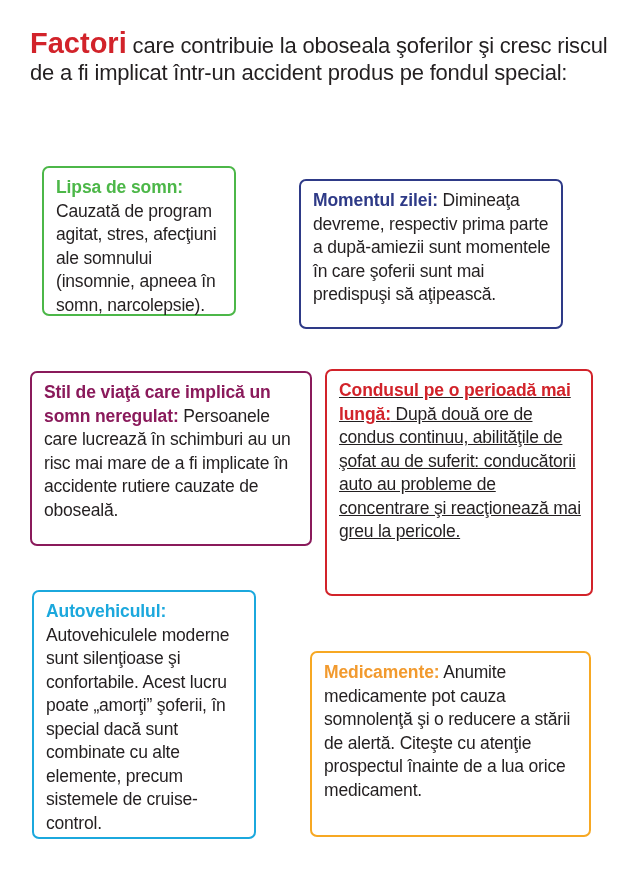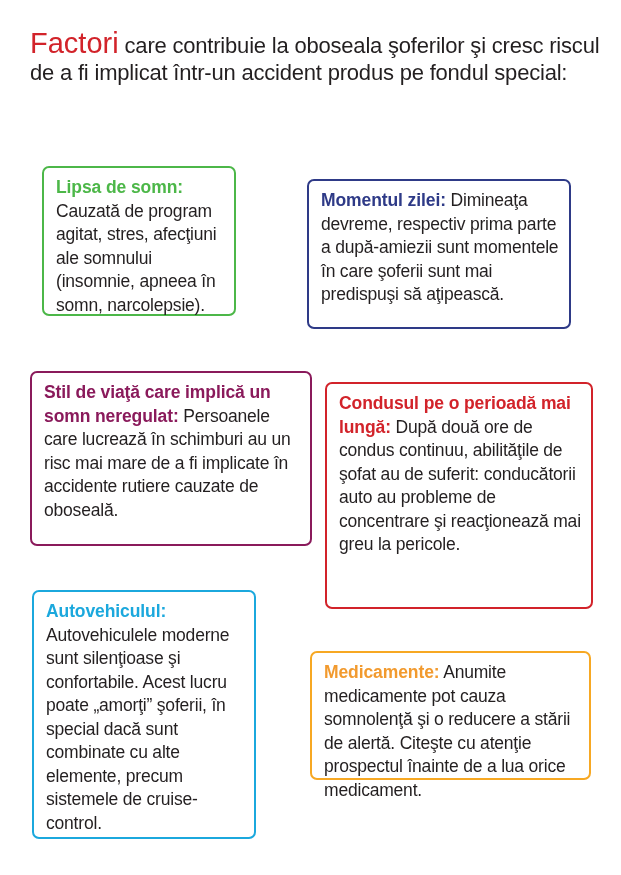--- a/index.html
+++ b/index.html
@@ -1,35 +1,35 @@
 <!DOCTYPE html>
 <html><head>
 <meta charset="utf-8">
 <style>
   html, body { margin:0; padding:0; background:#ffffff; }
   body { width:621px; height:875px; position:relative; overflow:hidden;
          font-family:"Liberation Sans", "DejaVu Sans", sans-serif; color:#231f20; }
   .intro { position:absolute; left:30px; top:30px; width:580px;
            font-size:22px; line-height:27px; color:#231f20; letter-spacing:-0.2px; }
-  .intro .kw { font-weight:normal; font-size:29px; color:#d2232a; letter-spacing:0; }
+  .intro .kw { font-weight:bold; font-size:29px; color:#d2232a; letter-spacing:0; }
   .box { position:absolute; box-sizing:border-box; border:2.5px solid; border-radius:7px;
          background:#fff; padding:10px 10px 10px 12px;
          font-size:17.5px; line-height:23.5px; color:#231f20; letter-spacing:-0.2px; }
   .box .hd { font-weight:bold; letter-spacing:-0.1px; }
   .b1 { left:42px;  top:166px; width:194px; height:150px; border-color:#4cb748; }
   .b1 .hd { color:#4cb748; }
-  .b2 { left:307px; top:179px; width:264px; height:150px; border-color:#2e3a87; }
+  .b2 { left:299px; top:179px; width:264px; height:150px; border-color:#2e3a87; }
   .b2 .hd { color:#2e3a87; }
   .b3 { left:30px;  top:371px; width:282px; height:175px; border-color:#8a1a5b; }
   .b3 .hd { color:#8a1a5b; }
-  .b4 { left:325px; top:382px; width:268px; height:227px; border-color:#d2232a; }
+  .b4 { left:325px; top:369px; width:268px; height:227px; border-color:#d2232a;text-decoration:underline; }
   .b4 .hd { color:#d2232a; }
   .b5 { left:32px;  top:590px; width:224px; height:249px; border-color:#1ba8dd; }
   .b5 .hd { color:#1ba8dd; }
-  .b6 { left:310px; top:651px; width:281px; height:129px; border-color:#f7a823; }
+  .b6 { left:310px; top:651px; width:281px; height:186px; border-color:#f7a823; }
   .b6 .hd { color:#f29a2e; }
   .pt { padding-top:8px; }
 </style>
 </head>
 <body>
 
 <div class="intro"><span class="kw">Factori</span><span> care contribuie la oboseala şoferilor şi cresc riscul de a fi implicat într-un accident produs pe fondul special:</span></div>
 
 <div class="box b1 pt">
   <span class="hd">Lipsa de somn:</span><span> Cauzată de program agitat, stres, afecţiuni ale somnului (insomnie, apneea în somn, narcolepsie).</span>

